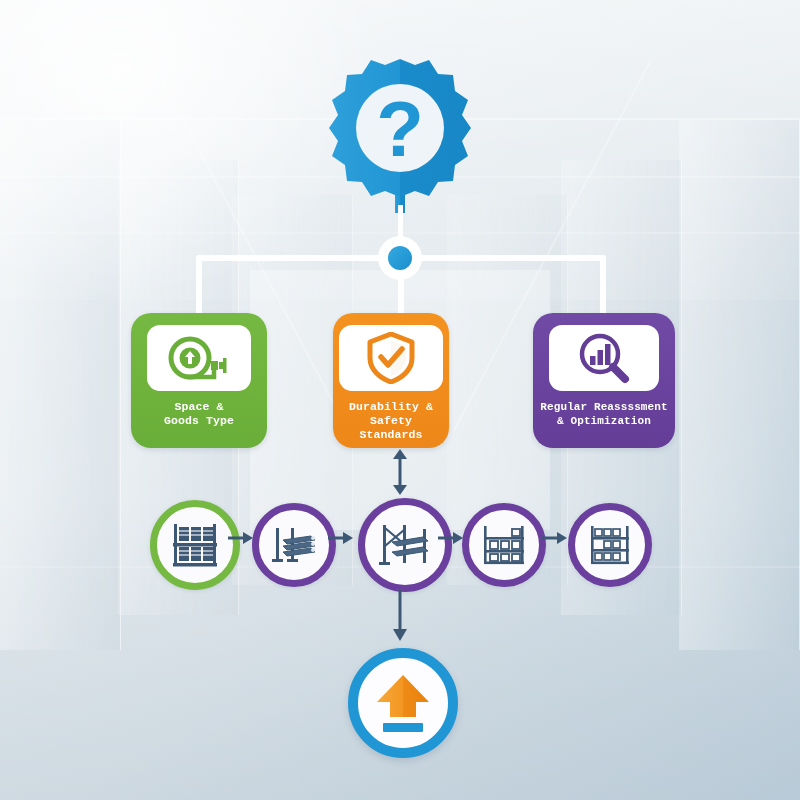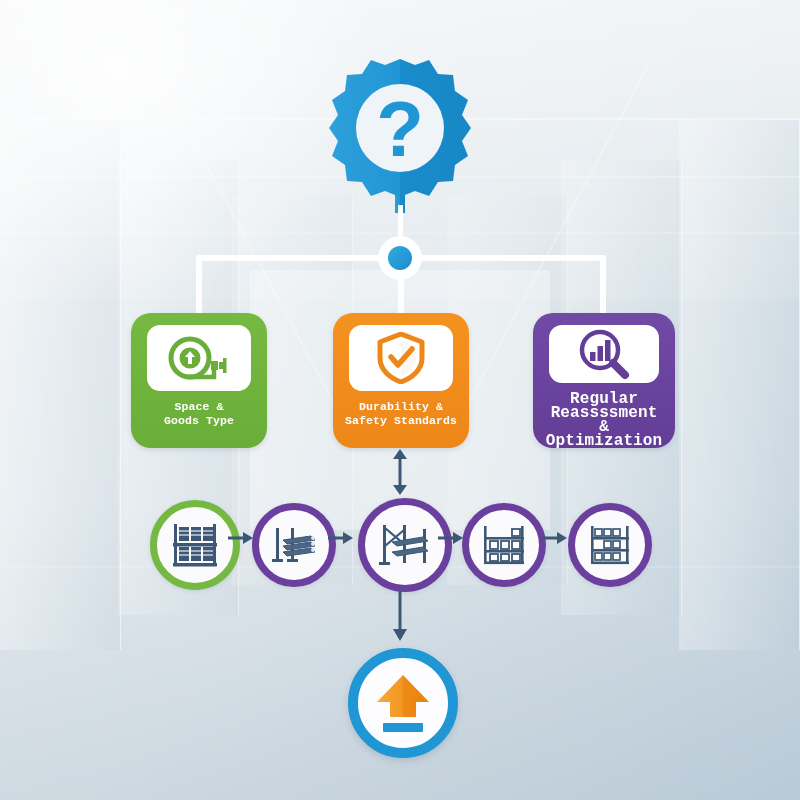--- a/index.html
+++ b/index.html
@@ -78,34 +78,34 @@
 
   
   .card {
     position:absolute; width:136px; height:135px;
     border-radius:20px;
     display:flex; flex-direction:column; align-items:center;
     box-shadow: 0 2px 5px rgba(70,90,110,0.16);
     font-family: Liberation Mono, monospace;
   }
   .card.green  { left:131px; top:313px; background: linear-gradient(180deg,#76b942 0%,#69ae38 100%); }
-  .card.orange { left:333px; top:313px; background: linear-gradient(180deg,#f4921f 0%,#ee8719 100%); width:136px; }
+  .card.orange { left:333px; top:313px; background: linear-gradient(180deg,#f4921f 0%,#ee8719 100%); width:116px; }
   .card.purple { left:533px; top:313px; background: linear-gradient(180deg,#714aa6 0%,#633d96 100%); width:142px; }
   .card-icon-plate {
     margin-top:12px; width:104px; height:66px;
     background:#ffffff; border-radius:13px;
     display:flex; align-items:center; justify-content:center;
   }
   .card.purple .card-icon-plate { width:110px; }
   .card-label {
     margin-top:9px; color:#ffffff; font-size:11.5px; line-height:14px;
     text-align:center; font-weight:600; letter-spacing:.1px;
     white-space:pre-line; padding:0 4px;
   }
-  .card.purple .card-label { font-size:16px; }
+  .card.purple .card-label { font-size:11px; }
 
   
   .varrow { position:absolute; }
 
   
   .pcircle {
     position:absolute; width:76px; height:76px; border-radius:50%;
     background:#fbfbfd;
     display:flex; align-items:center; justify-content:center;
     box-shadow: 0 1px 4px rgba(60,80,100,0.14);

